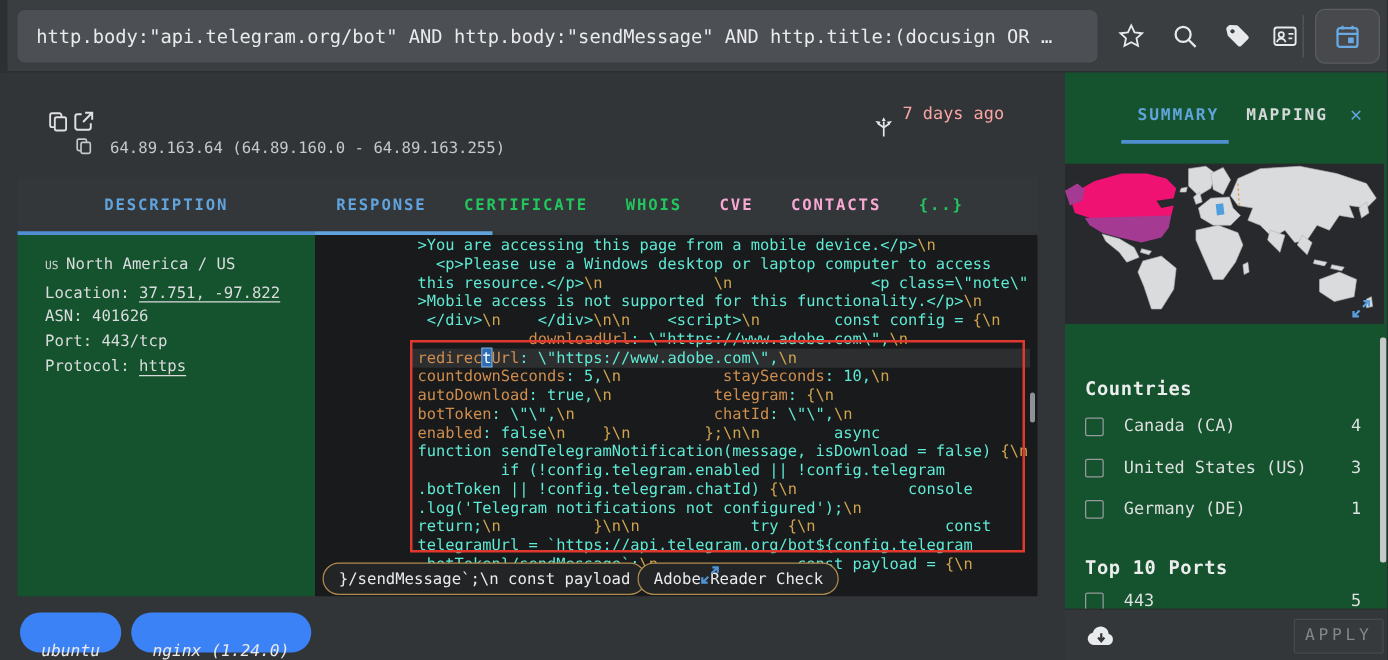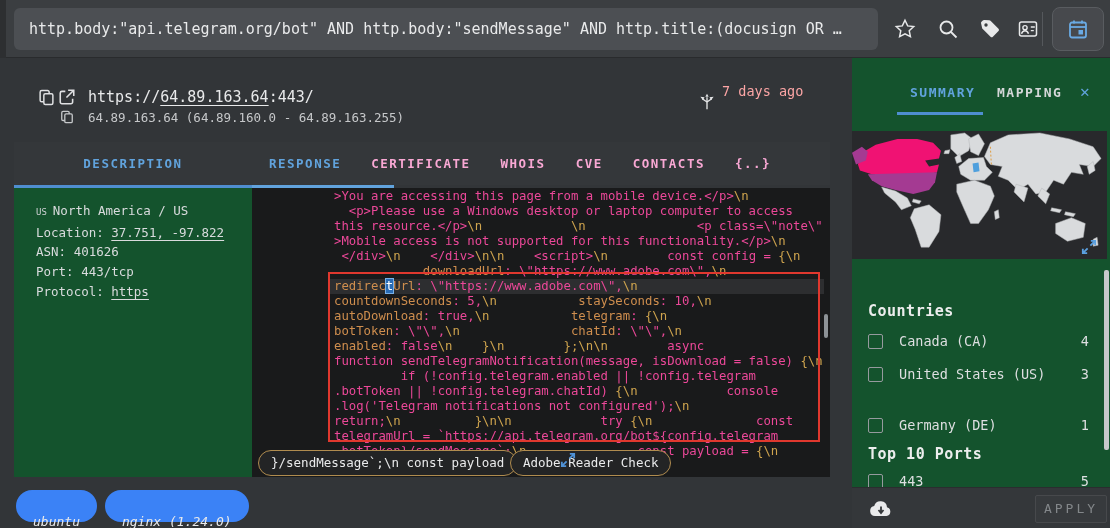--- a/index.html
+++ b/index.html
@@ -20,38 +20,38 @@
   .urow { position:absolute; color:#e9eaeb; white-space:nowrap; }
   .url-text { left:88px; top:88px; font-size:15px; }
   .url-text .u { text-decoration:underline; text-underline-offset:3px; }
   .range-text { left:88px; top:110px; font-size:12.5px; color:#c6c8ca; }
   .age { position:absolute; left:722px; top:83px; font-size:13.5px; color:#fca5a5; }
   .mini-ic { position:absolute; }
 
   
   .tabs-left { position:absolute; left:14px; top:142px; width:238px; height:43px; background:#34373a; display:flex; align-items:center; justify-content:center; }
   .tabs-right { position:absolute; left:252px; top:142px; width:578px; height:43px; background:#34373a; display:flex; align-items:center; gap:30px; padding-left:17px; }
-  .tab { font-size:12.5px; font-weight:700; letter-spacing:1.5px; color:#f9a8d4; cursor:pointer; white-space:nowrap; }
+  .tab { font-size:12.5px; font-weight:700; letter-spacing:1.5px; color:#22c55e; cursor:pointer; white-space:nowrap; }
   .tab.active { color:#61a3dd; }
   .tab.dim { color:#f9a8d4; }
   .ul-left  { position:absolute; left:14px;  top:185px; width:238px; height:3px; background:#4f8ed0; }
   .ul-right { position:absolute; left:252px; top:185px; width:142px; height:3px; background:#61a3dd; }
 
   
   .content { position:absolute; left:14px; top:188px; width:816px; height:289px; }
   .info-panel { position:absolute; left:0; top:0; width:238px; height:289px; background:#14532d; padding:13px 0 0 22px; }
   .irow { font-size:12.5px; line-height:19.7px; color:#d9dbdd; white-space:nowrap; }
   .irow .flag { font-size:9px; color:#cfd2d4; margin-right:6px; letter-spacing:0; }
   .irow .lnk { text-decoration:underline; text-underline-offset:3px; cursor:pointer; }
 
   .code-panel { position:absolute; left:238px; top:0; width:578px; height:289px; background:#191a1b; overflow:hidden; }
   .code-panel pre { padding:1px 6px 0 82px; font-family:"DejaVu Sans Mono",monospace; font-size:12.3px; line-height:15px; }
   .cl { white-space:pre; color:#55b257; }
   .cl.hl { background:#2d2e30; box-shadow:-6px 0 0 #2d2e30; }
-  .cg { color:#ec4899; } .co { color:#cf8e4e; } .cy { color:#cfa44e; }
+  .cg { color:#5eead4; } .co { color:#cf8e4e; } .cy { color:#cfa44e; }
   .cs { background:#2a6cb5; color:#fff; outline:1px solid #79b0e6; }
   .red-box { position:absolute; left:314px; top:84px; width:492px; height:170px; border:2px solid #e0382e; pointer-events:none; }
   .code-scroll { position:absolute; left:810px; top:126px; width:4px; height:24px; background:#8d9296; border-radius:2px; }
   .chip { position:absolute; top:262px; height:26px; line-height:24px; border:1px solid #b08c4f; border-radius:13px; background:#232425; color:#e9eaeb; font-size:12.5px; padding:0 12px; white-space:nowrap; cursor:pointer; }
   .expand { position:absolute; width:16px; height:16px; cursor:pointer; }
   .code-expand { left:546px; top:264px; }
 
   
   .os-chips { position:absolute; left:16px; top:490px; display:flex; gap:8px; }
   .os-chip { height:31px; line-height:31px; padding:16px 17px; background:#3b82f6; border-radius:16px; color:#e9eaeb; font-size:13px; cursor:pointer;font-style:italic; }
@@ -114,21 +114,20 @@
   </header>
 
   <svg class="mini-ic" style="left:38px;top:89px" width="17" height="17" viewBox="0 0 16 16">
     <rect x="5.5" y="4.5" width="8.5" height="10" rx="1.4" fill="none" stroke="#dfe0e2" stroke-width="1.4"></rect>
     <path d="M10.5 4.5V3A1.5 1.5 0 0 0 9 1.5H3.5A1.5 1.5 0 0 0 2 3v7.5A1.5 1.5 0 0 0 3.5 12h2" fill="none" stroke="#dfe0e2" stroke-width="1.4"></path>
   </svg>
   <svg class="mini-ic" style="left:58px;top:88px" width="18" height="18" viewBox="0 0 16 16">
     <path d="M6.5 3H3.5A1.5 1.5 0 0 0 2 4.5v8A1.5 1.5 0 0 0 3.5 14h8A1.5 1.5 0 0 0 13 12.5V9.5" fill="none" stroke="#dfe0e2" stroke-width="1.4"></path>
     <path d="M9 2h5v5M14 2L7.5 8.5" fill="none" stroke="#dfe0e2" stroke-width="1.4"></path>
   </svg>
-  <div class="urow url-text"><span>https://</span><span class="u">64.89.163.64</span><span>:443/</span></div>
   <svg class="mini-ic" style="left:60px;top:110px" width="14" height="14" viewBox="0 0 16 16">
     <rect x="5.5" y="4.5" width="8.5" height="10" rx="1.4" fill="none" stroke="#c6c8ca" stroke-width="1.5"></rect>
     <path d="M10.5 4.5V3A1.5 1.5 0 0 0 9 1.5H3.5A1.5 1.5 0 0 0 2 3v7.5A1.5 1.5 0 0 0 3.5 12h2" fill="none" stroke="#c6c8ca" stroke-width="1.5"></path>
   </svg>
   <div class="urow range-text">64.89.163.64 (64.89.160.0 - 64.89.163.255)</div>
 
   <svg class="mini-ic" style="left:698px;top:93px" width="18" height="18" viewBox="0 0 20 20">
     <g stroke="#e6e7e8" stroke-width="1.5" fill="none">
         <path d="M10 18v-8"></path>
         <path d="M10 10 4.8 6.4"></path>
@@ -227,21 +226,21 @@
         <div class="sb-row" style="top: 273px;">
           <span class="cbox"></span>
           <span class="lbl">Canada (CA)</span>
           <span class="cnt">4</span>
         </div>
         <div class="sb-row" style="top: 306px;">
           <span class="cbox"></span>
           <span class="lbl">United States (US)</span>
           <span class="cnt">3</span>
         </div>
-        <div class="sb-row" style="top: 357px;">
+        <div class="sb-row" style="top: 339px;">
           <span class="cbox"></span>
           <span class="lbl">Germany (DE)</span>
           <span class="cnt">1</span>
         </div>
       </div>
     <div class="sb-h" style="top:387px">Top 10 Ports</div>
     <div id="port-rows">
         <div class="sb-row" style="top: 413px;">
           <span class="cbox"></span>
           <span class="lbl">443</span>

